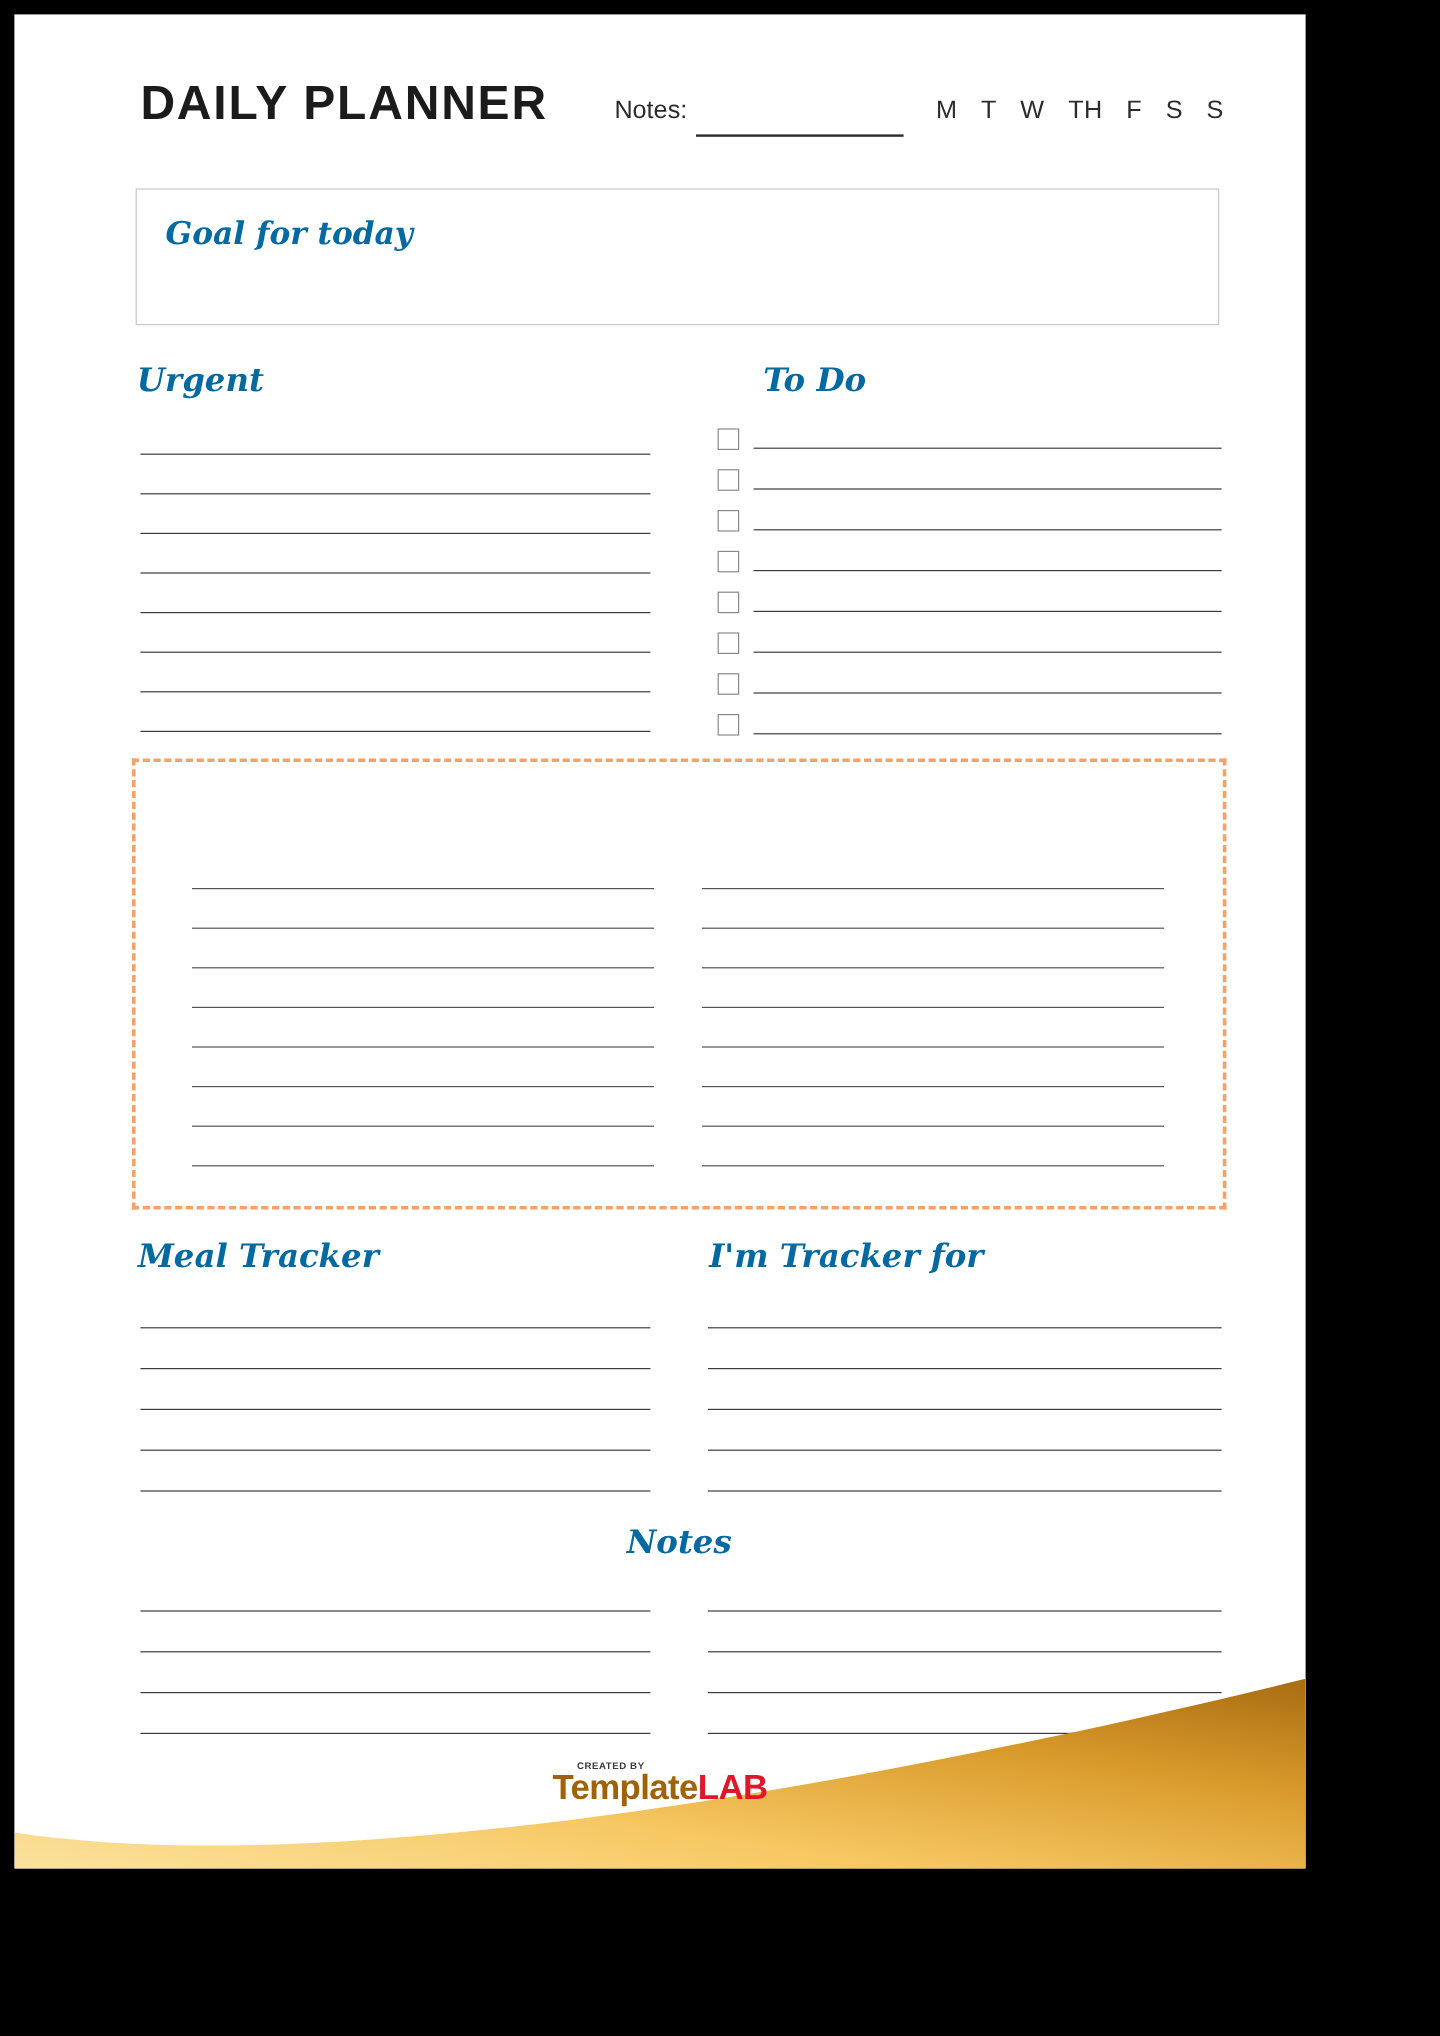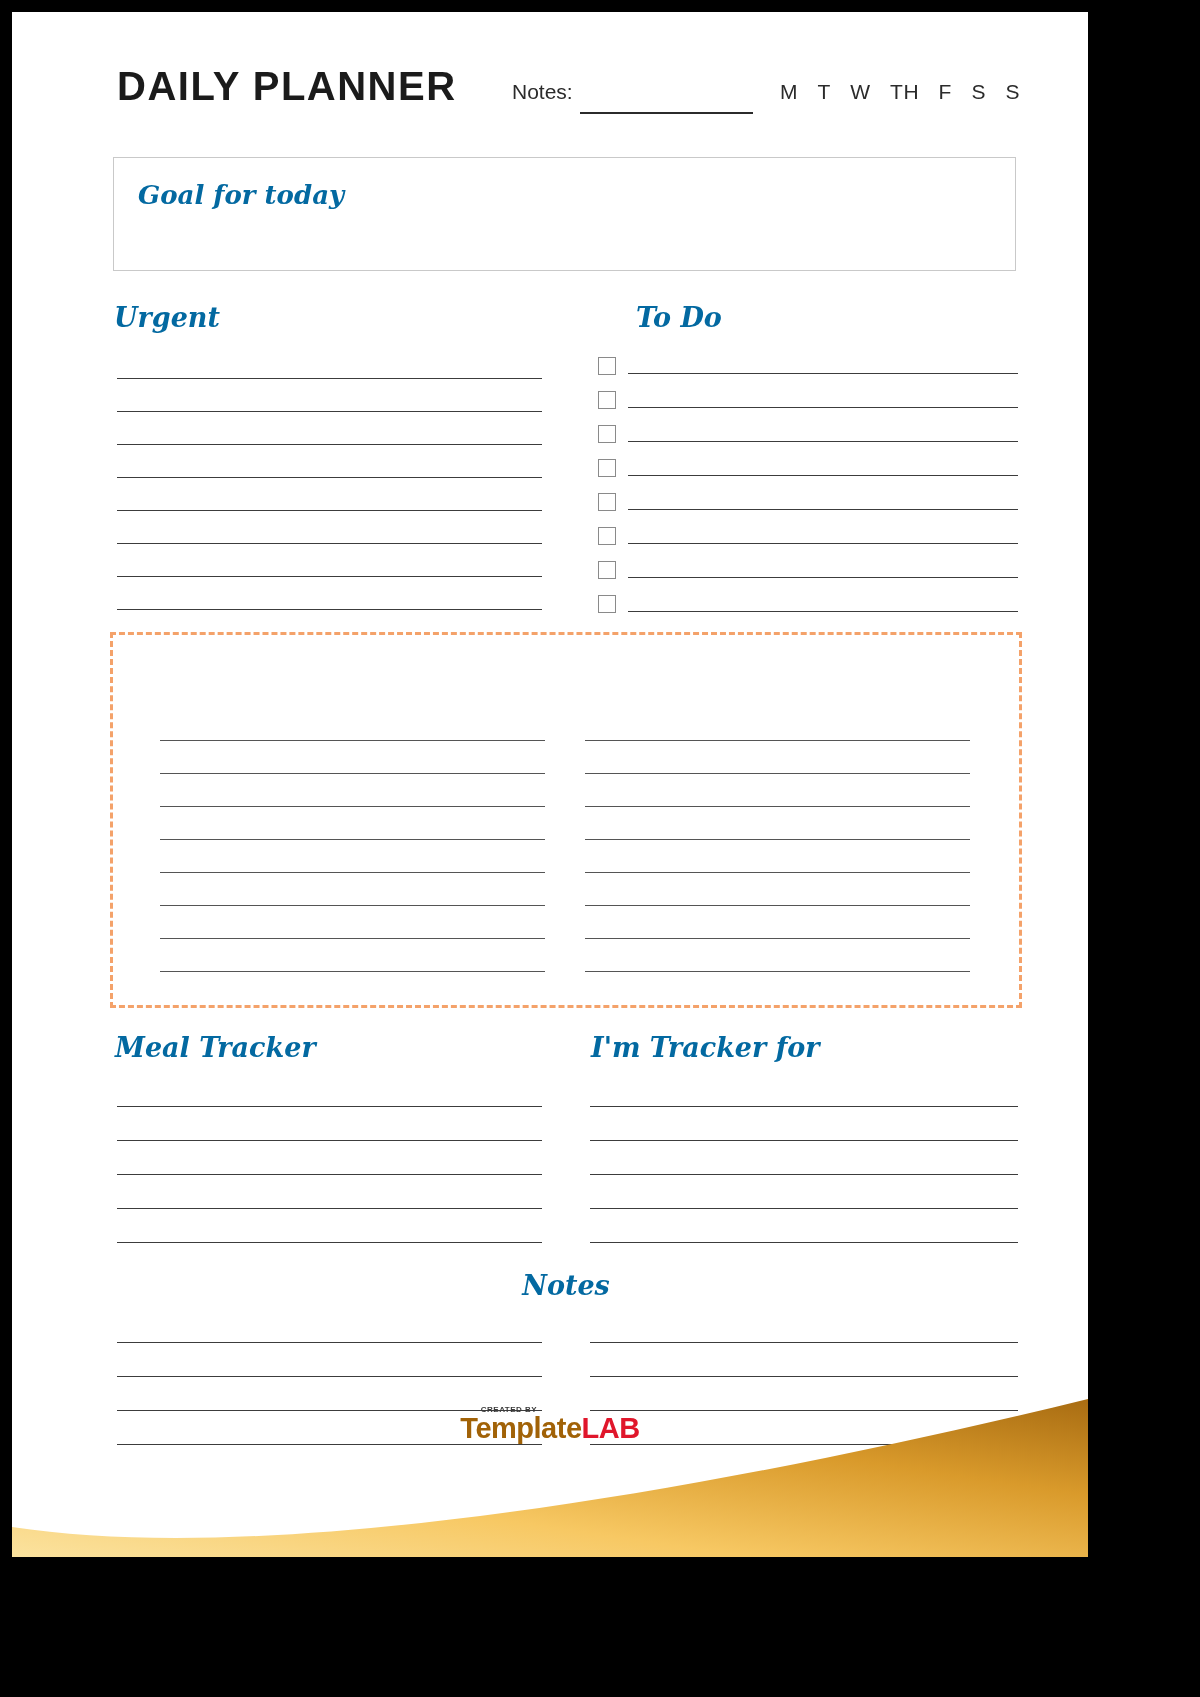--- a/index.html
+++ b/index.html
@@ -134,21 +134,21 @@
     position: absolute;
     left: 0;
     bottom: -2px;
     width: 1076px;
     height: 160px;
     overflow: hidden;
   }
   .footer-logo {
     position: absolute;
     left: 0;
-    top: 1393px;
+    top: 1455px;
     width: 1076px;
     text-align: center;
   }
   .logo-created {
     font-size: 8px;
     font-weight: bold;
     letter-spacing: .5px;
     color: #3a3a3a;
     display: block;
     margin-left: -82px;

